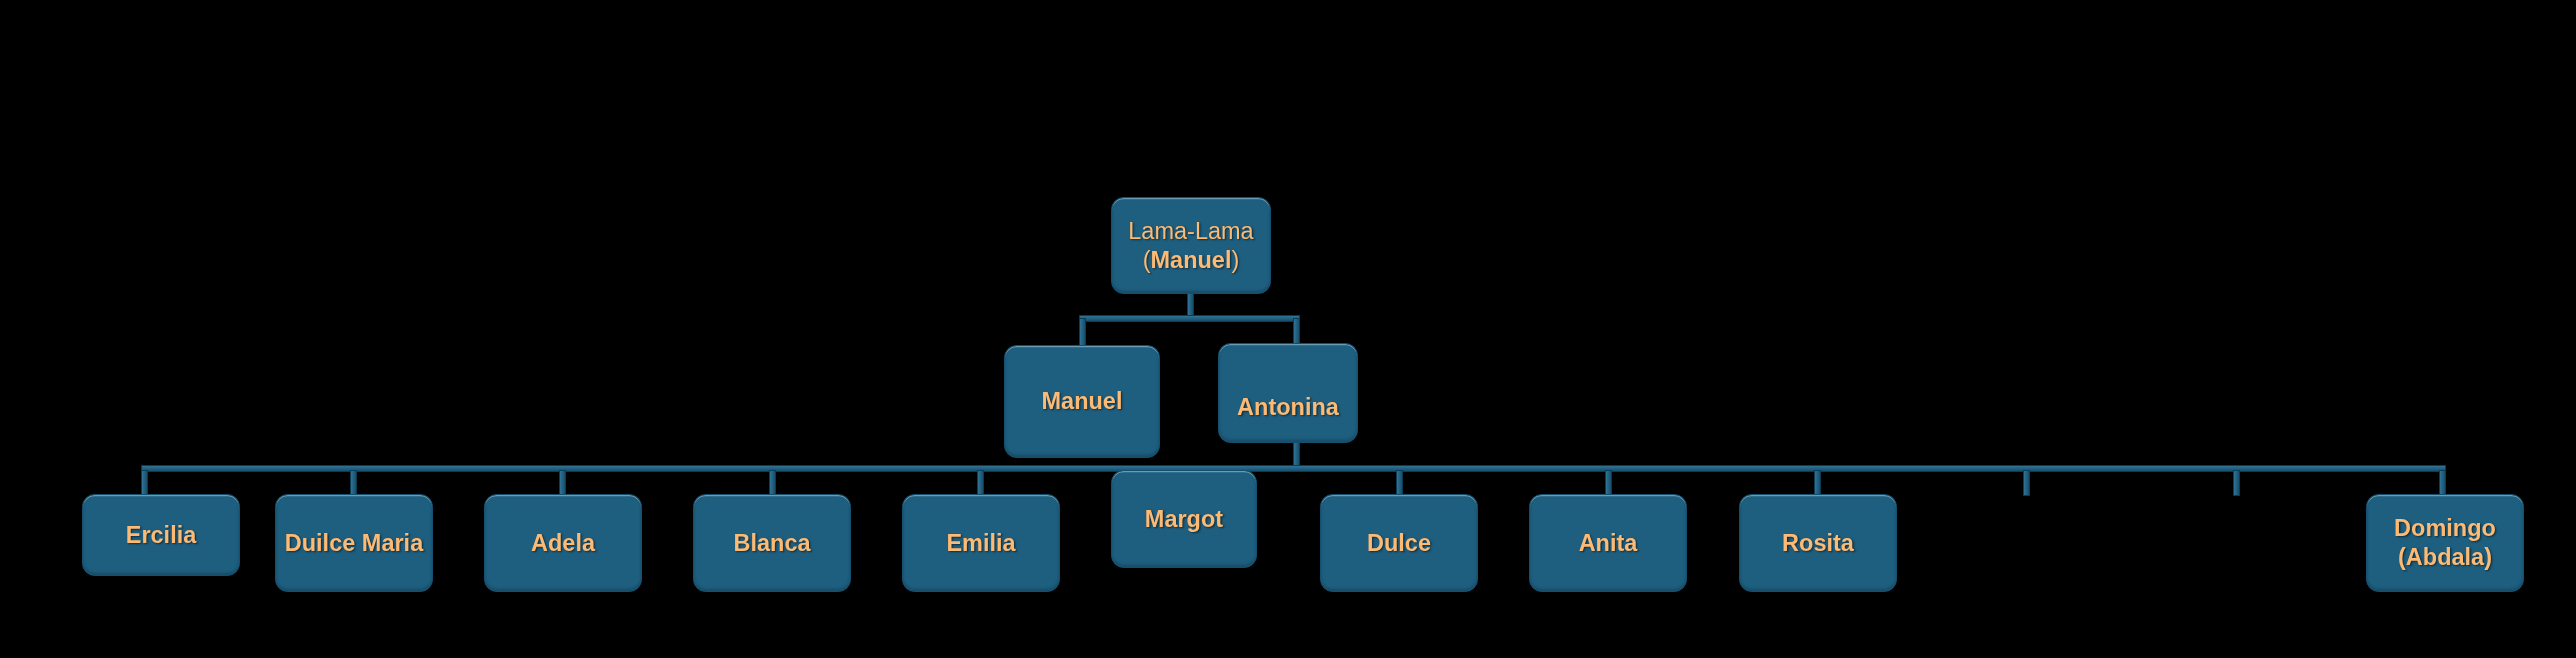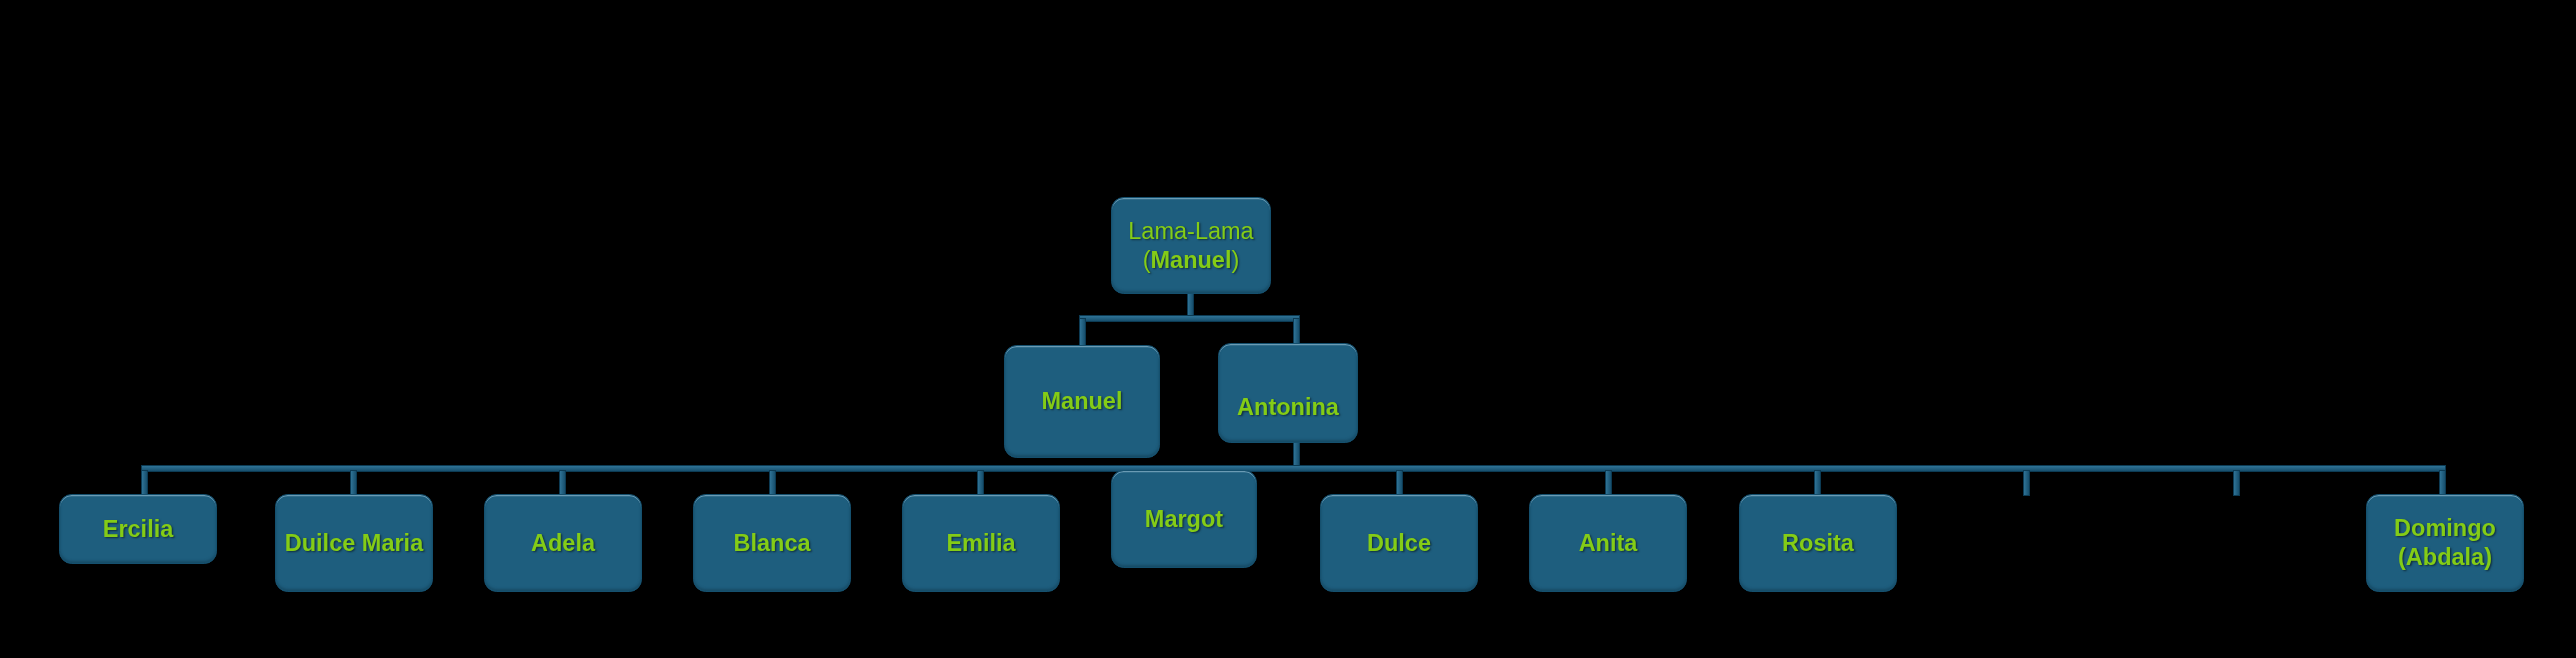--- a/index.html
+++ b/index.html
@@ -29,21 +29,21 @@
     box-sizing: border-box;
     background: #1E5E7E;
     border: 0.7px solid #15506e;
     border-radius: 12.7px;
     box-shadow: inset 0 1.3px 0 rgba(170,206,226,0.55),
                 inset 0 -2px 2.7px rgba(8,40,58,0.35);
     display: flex;
     flex-direction: column;
     align-items: center;
     justify-content: center;
-    color: #84cc16;
+    color: #fdba74;
     font-size: 23.5px;
     font-weight: 700;
     line-height: 29px;
     text-align: center;
     text-shadow: 1.3px 1.3px 2px rgba(0,0,0,0.5);
     padding: 0 6.7px;
   }
   .node .lbl { display: block; }
   .node.root .line1 { font-weight: 400; }
   .node.root .line2 { font-weight: 400; }
@@ -80,21 +80,21 @@
     <span class="lbl line2"><span>(</span><b>Manuel</b><span>)</span></span>
   </div>
 
   <div class="node" style="left:1004px; top:345px; width:156px; height:113px">
     <span class="lbl">Manuel</span>
   </div>
   <div class="node low" style="left:1218px; top:343px; width:140px; height:100px">
     <span class="lbl">Antonina</span>
   </div>
 
-  <div class="node" style="left:59px; top:494px; width:158px; height:70px">
+  <div class="node" style="left:82px; top:494px; width:158px; height:82px">
     <span class="lbl">Ercilia</span>
   </div>
   <div class="node" style="left:275px; top:494px; width:158px; height:98px">
     <span class="lbl">Duilce Maria</span>
   </div>
   <div class="node" style="left:484px; top:494px; width:158px; height:98px">
     <span class="lbl">Adela</span>
   </div>
   <div class="node" style="left:693px; top:494px; width:158px; height:98px">
     <span class="lbl">Blanca</span>

